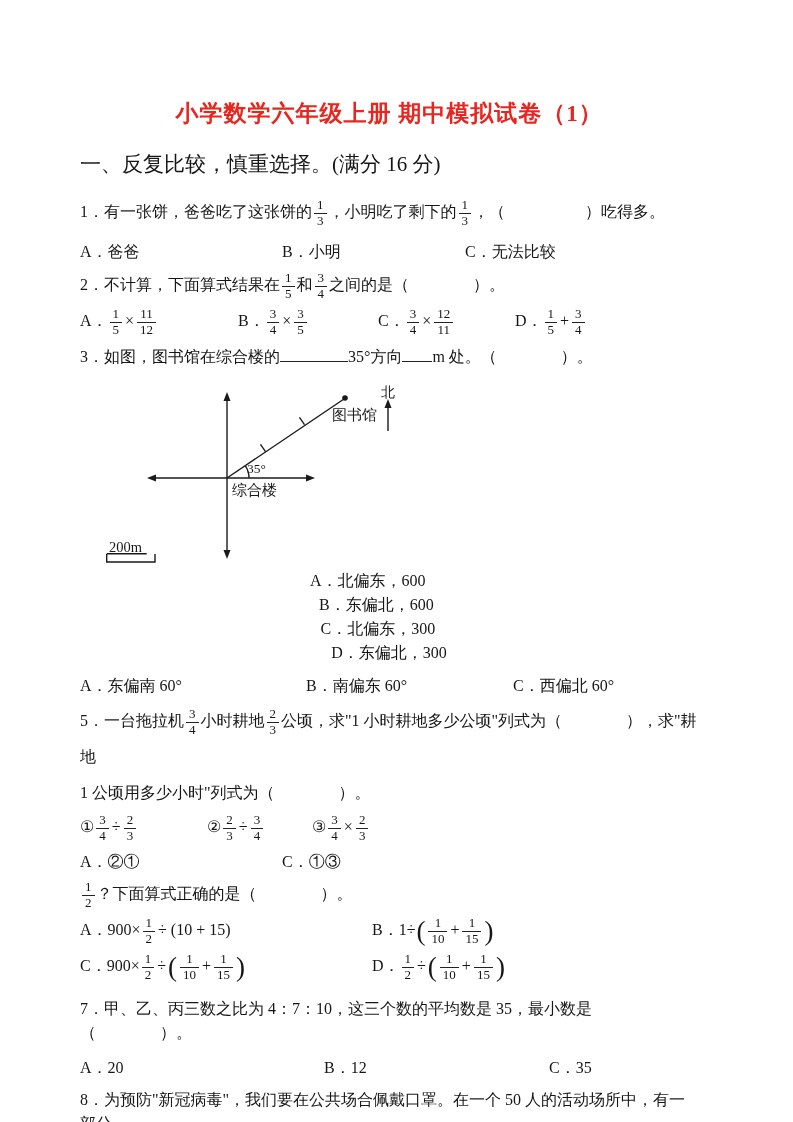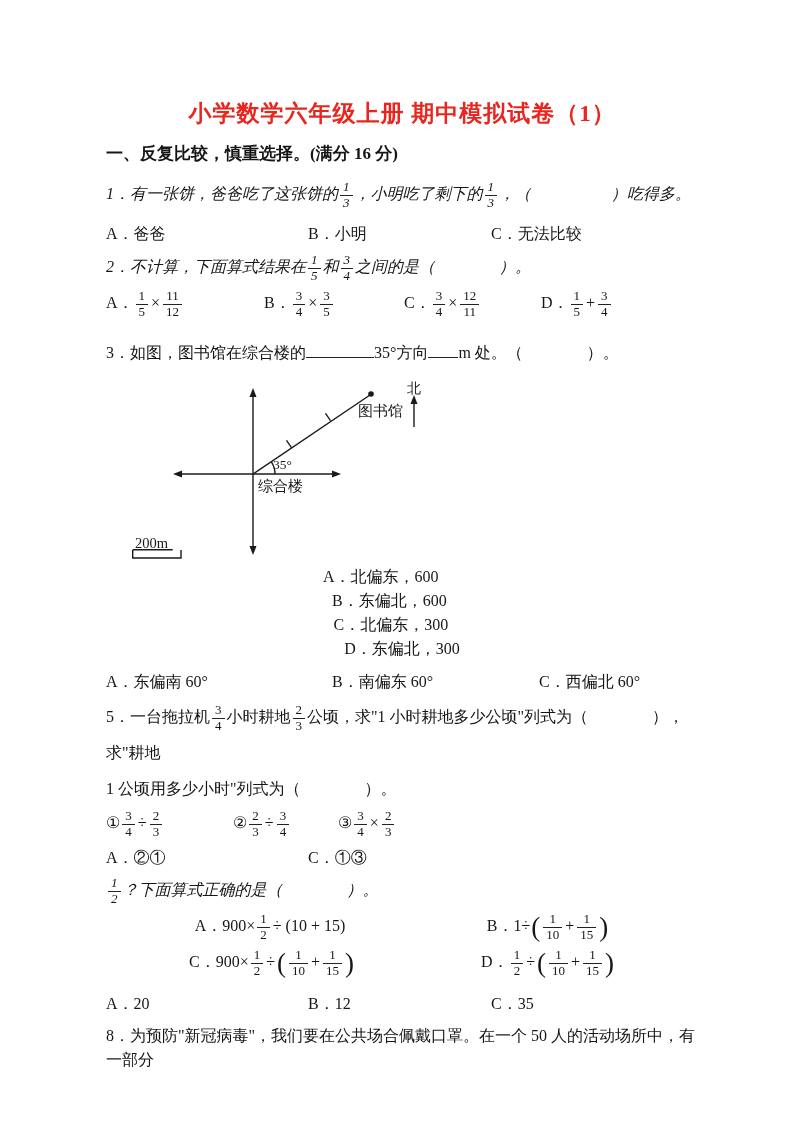--- a/index.html
+++ b/index.html
@@ -1,32 +1,32 @@
 <!DOCTYPE html>
 <html><head>
 <meta charset="utf-8">
 <style>
   html,body{margin:0;padding:0;background:#ffffff;}
   body{width:793px;height:1122px;overflow:hidden;color:#161616;
        font-family:"Liberation Serif","DejaVu Serif",serif;font-size:16px;}
   *{box-sizing:border-box;}
-  .page{width:793px;height:1122px;padding:99px 95px 0 106px;}
+  .page{width:793px;height:1122px;padding:99px 95px 0 80px;}
   .title{margin:0;text-align:center;color:#e8251e;font-size:23px;font-weight:bold;line-height:30px;letter-spacing:1px;}
-  .section{margin:13px 0 0 0;font-weight:bold;font-size:17px;line-height:24px;}
+  .section{margin:23px 0 0 0;font-weight:normal;font-size:21px;line-height:24px;}
   .q{margin:0;}
   .lh24{line-height:24px;}
   .lh36{line-height:36px;}
   .lh38{line-height:38px;}
   .lh40{line-height:40px;}
-  .mt1{margin-top:1px;font-style:italic;}.mt2{margin-top:2px;flex-direction:column;}.mt4{margin-top:8px;font-style:italic;}.mt5{margin-top:5px;}
-  .mt6{margin-top:20px;}.mt7{margin-top:7px;}.mt8{margin-top:8px;}.mt9{margin-top:9px;gap:24px;}
-  .mt11{margin-top:11px;}.mt12{margin-top:12px;}
+  .mt1{margin-top:1px;}.mt2{margin-top:2px;flex-direction:column;}.mt4{margin-top:16px;}.mt5{margin-top:5px;}
+  .mt6{margin-top:6px;}.mt7{margin-top:7px;}.mt8{margin-top:8px;}.mt9{margin-top:9px;gap:24px;}
+  .mt11{margin-top:11px;gap:42px;}.mt12{margin-top:12px;}
   .opts{display:flex;align-items:center;line-height:24px;}
   .h34{height:34px;}
-  .h36{height:36px;justify-content:center;}
+  .h36{height:36px;}
   .opts3 > .o1{width:202px;}
   .opts3 > .o2{width:183px;}
   .opts4 > .o1{width:158px;}
   .opts4 > .o2{width:140px;}
   .opts4 > .o3{width:137px;}
   .optse > .o1{width:127px;}
   .optse > .o2{width:105px;}
   .opts2 > .o1{width:292px;}
   .frac{display:inline-flex;flex-direction:column;vertical-align:middle;text-align:center;
         line-height:1.15;font-size:13px;margin:0 2px;}
@@ -211,20 +211,21 @@
           <span class="fd">2</span>
         </span><span class="op">÷</span><span class="bp">(</span><span class="frac">
           <span class="fn">1</span>
           <span class="fd">10</span>
         </span><span class="op">+</span><span class="frac">
           <span class="fn">1</span>
           <span class="fd">15</span>
         </span><span class="bp">)</span></span>
   </div>
 
+  <p class="q lh24 mt12"><span>7．甲、乙、丙三数之比为 4：7：10，这三个数的平均数是 35，最小数是（　　　　）。</span></p>
   <div class="opts opts3 mt11">
     <span class="o1">A．20</span>
     <span class="o2">B．12</span>
     <span class="o3">C．35</span>
   </div>
 
   <p class="q lh24 mt8"><span>8．为预防"新冠病毒"，我们要在公共场合佩戴口罩。在一个 50 人的活动场所中，有一部分</span></p>
 
 </div>
 

